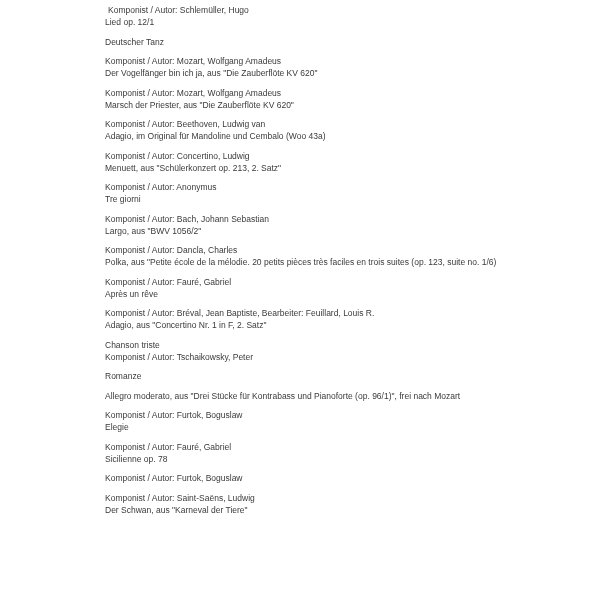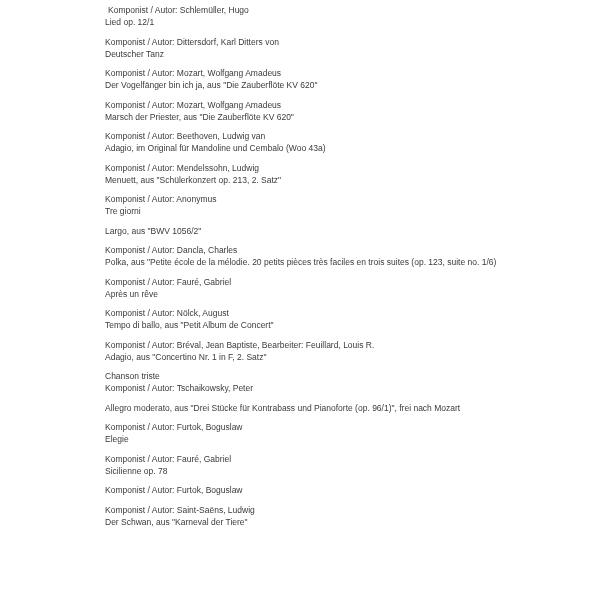--- a/index.html
+++ b/index.html
@@ -37,67 +37,64 @@
 </head>
 <body>
 
 <div class="page">
   <div class="list" id="list">
       <div class="entry indent">
         <div class="line composer-line"><span>Komponist / Autor:</span> <span>Schlemüller, Hugo</span></div>
         <div class="line work-line">Lied op. 12/1</div>
       </div>
       <div class="entry">
-        <div class="line composer-line"><span>Komponist / Autor:</span> <span>Dittersdorf, Karl Ditters von</span></div>
         <div class="line work-line">Deutscher Tanz</div>
       </div>
       <div class="entry">
         <div class="line composer-line"><span>Komponist / Autor:</span> <span>Mozart, Wolfgang Amadeus</span></div>
         <div class="line work-line">Der Vogelfänger bin ich ja, aus "Die Zauberflöte KV 620"</div>
       </div>
       <div class="entry">
         <div class="line composer-line"><span>Komponist / Autor:</span> <span>Mozart, Wolfgang Amadeus</span></div>
         <div class="line work-line">Marsch der Priester, aus "Die Zauberflöte KV 620"</div>
       </div>
       <div class="entry">
         <div class="line composer-line"><span>Komponist / Autor:</span> <span>Beethoven, Ludwig van</span></div>
         <div class="line work-line">Adagio, im Original für Mandoline und Cembalo (Woo 43a)</div>
       </div>
       <div class="entry">
-        <div class="line composer-line"><span>Komponist / Autor:</span> <span>Mendelssohn, Ludwig</span></div>
+        <div class="line composer-line"><span>Komponist / Autor:</span> <span>Concertino, Ludwig</span></div>
         <div class="line work-line">Menuett, aus "Schülerkonzert op. 213, 2. Satz"</div>
       </div>
       <div class="entry">
         <div class="line composer-line"><span>Komponist / Autor:</span> <span>Anonymus</span></div>
         <div class="line work-line">Tre giorni</div>
       </div>
       <div class="entry">
+        <div class="line composer-line"><span>Komponist / Autor:</span> <span>Bach, Johann Sebastian</span></div>
         <div class="line work-line">Largo, aus "BWV 1056/2"</div>
       </div>
       <div class="entry">
         <div class="line composer-line"><span>Komponist / Autor:</span> <span>Dancla, Charles</span></div>
         <div class="line work-line">Polka, aus "Petite école de la mélodie. 20 petits pièces très faciles en trois suites (op. 123, suite no. 1/6)</div>
       </div>
       <div class="entry">
         <div class="line composer-line"><span>Komponist / Autor:</span> <span>Fauré, Gabriel</span></div>
         <div class="line work-line">Après un rêve</div>
       </div>
       <div class="entry">
-        <div class="line composer-line"><span>Komponist / Autor:</span> <span>Nölck, August</span></div>
-        <div class="line work-line">Tempo di ballo, aus "Petit Album de Concert"</div>
-      </div>
-      <div class="entry">
         <div class="line composer-line"><span>Komponist / Autor:</span> <span>Bréval, Jean Baptiste, Bearbeiter: Feuillard, Louis R.</span></div>
         <div class="line work-line">Adagio, aus "Concertino Nr. 1 in F, 2. Satz"</div>
       </div>
       <div class="entry">
         <div class="line work-line">Chanson triste</div>
         <div class="line composer-line"><span>Komponist / Autor:</span> <span>Tschaikowsky, Peter</span></div>
       </div>
       <div class="entry">
+        <div class="line work-line">Romanze</div>
       </div>
       <div class="entry">
         <div class="line work-line">Allegro moderato, aus "Drei Stücke für Kontrabass und Pianoforte (op. 96/1)", frei nach Mozart</div>
       </div>
       <div class="entry">
         <div class="line composer-line"><span>Komponist / Autor:</span> <span>Furtok, Boguslaw</span></div>
         <div class="line work-line">Elegie</div>
       </div>
       <div class="entry">
         <div class="line composer-line"><span>Komponist / Autor:</span> <span>Fauré, Gabriel</span></div>

